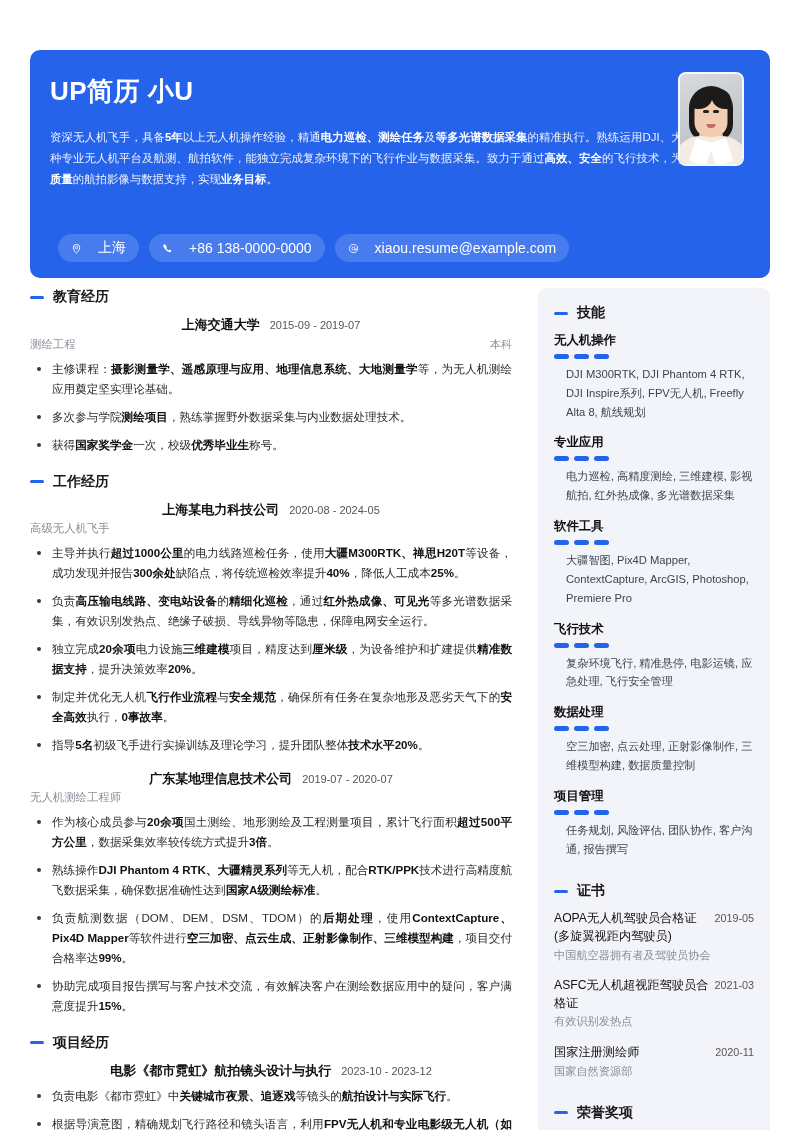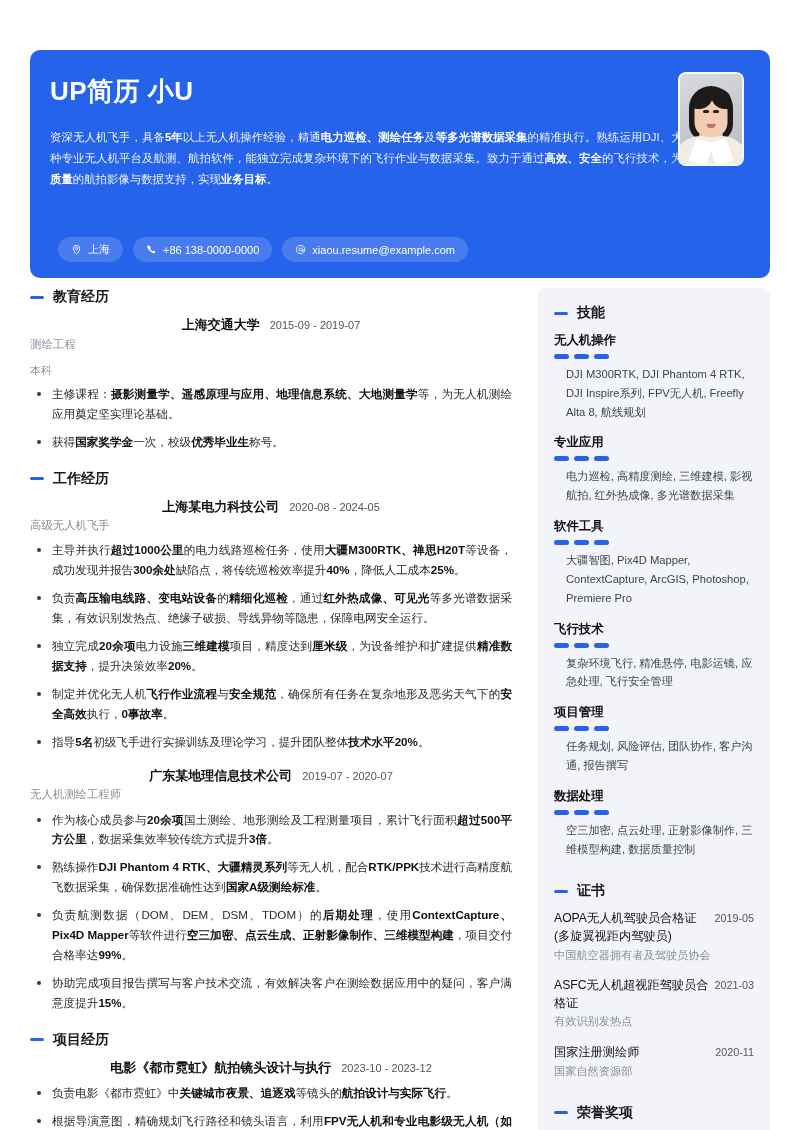--- a/index.html
+++ b/index.html
@@ -38,44 +38,44 @@
   .ph-mouth{ position:absolute; left:50%; top:50px; width:9px; height:4px; transform:translateX(-50%); background:#c0705f; border-radius:0 0 6px 6px; }
 
   .hdr-summary {
     margin-top:20px; width:690px; font-size:11.4px; line-height:1.85;
     color:#eef2ff; text-align:justify;
   }
   .hdr-summary b { font-weight:700; color:#ffffff; }
 
   .hdr-contacts { position:absolute; left:28px; bottom:16px; display:flex; gap:10px; }
   .chip {
-    display:flex; align-items:center; gap:6px;
+    display:flex; align-items:center; gap:16px;
     background:rgba(255,255,255,.16); border-radius:14px;
-    padding:5px 13px; font-size:11px; color:#fff; white-space:nowrap;
+    padding:5px 13px; font-size:14px; color:#fff; white-space:nowrap;
   }
   .chip svg { display:block; }
 
   
   .cols { position:absolute; left:0; top:288px; width:800px; height:842px; }
   .left-col { position:absolute; left:30px; top:0; width:492px; padding-right:10px; }
   .right-col {
     position:absolute; left:538px; top:0; width:232px;
     background:#f2f4f9; border-radius:8px; padding:16px 16px 20px 16px; min-height:842px;
   }
 
   
   .sec-head { display:flex; align-items:center; gap:9px; margin-bottom:9px; }
   .sec-dash { width:14px; height:3px; background:#2563eb; border-radius:2px; flex:none; }
   .sec-title { font-size:14px; font-weight:700; color:#1a1a1a; }
 
   .entry { margin-bottom:14px; }
   .entry-row { display:flex; justify-content:center; align-items:baseline; gap:10px; }
   .entry-title { font-size:13px; font-weight:700; color:#111; line-height:1.5; }
   .entry-date { font-size:11px; color:#555; white-space:nowrap; }
-  .entry-sub-row { display:flex; justify-content:space-between; align-items:baseline; gap:10px;flex-direction:column; }
+  .entry-sub-row { display:flex; justify-content:space-between; align-items:baseline; gap:2px; }
   .entry-sub { font-size:11.4px; color:#8a8f98; line-height:1.6; }
   .entry-sub-right { font-size:11px; color:#8a8f98; white-space:nowrap; }
 
   ul.bullets { list-style:none; margin:6px 0 0 0; padding:0; }
   ul.bullets li {
     position:relative; padding-left:22px; margin-bottom:8px;
     font-size:11.6px; line-height:1.72; color:#2b2b2b; text-align:justify;
   }
   ul.bullets li:before {
     content:""; position:absolute; left:7px; top:8px;
@@ -174,20 +174,21 @@
               <div class="entry-row">
                 <span class="entry-title">上海交通大学</span>
                 <span class="entry-date">2015-09 - 2019-07</span>
               </div>
               <div class="entry-sub-row">
                 <span class="entry-sub">测绘工程</span>
                 <span class="entry-sub-right">本科</span>
               </div>
               <ul class="bullets">
                 <li><span>主修课程：</span><b>摄影测量学、遥感原理与应用、地理信息系统、大地测量学</b><span>等，为无人机测绘应用奠定坚实理论基础。</span></li>
+                <li><span>多次参与学院</span><b>测绘项目</b><span>，熟练掌握野外数据采集与内业数据处理技术。</span></li>
                 <li><span>获得</span><b>国家奖学金</b><span>一次，校级</span><b>优秀毕业生</b><span>称号。</span></li>
               </ul>
             </div>
           </div>
       </div>
 
       <div class="sec-block">
         <div class="sec-head">
           <span class="sec-dash"></span>
           <span class="sec-title">工作经历</span>
@@ -286,36 +287,36 @@
             <div class="skill">
               <div class="skill-name">飞行技术</div>
               <div class="skill-dashes">
                 <i></i>
                 <i></i>
                 <i></i>
               </div>
               <div class="skill-items">复杂环境飞行, 精准悬停, 电影运镜, 应急处理, 飞行安全管理</div>
             </div>
             <div class="skill">
+              <div class="skill-name">数据处理</div>
+              <div class="skill-dashes">
+                <i></i>
+                <i></i>
+                <i></i>
+              </div>
+              <div class="skill-items">空三加密, 点云处理, 正射影像制作, 三维模型构建, 数据质量控制</div>
+            </div>
+            <div class="skill">
               <div class="skill-name">项目管理</div>
               <div class="skill-dashes">
                 <i></i>
                 <i></i>
                 <i></i>
               </div>
               <div class="skill-items">任务规划, 风险评估, 团队协作, 客户沟通, 报告撰写</div>
-            </div>
-            <div class="skill">
-              <div class="skill-name">数据处理</div>
-              <div class="skill-dashes">
-                <i></i>
-                <i></i>
-                <i></i>
-              </div>
-              <div class="skill-items">空三加密, 点云处理, 正射影像制作, 三维模型构建, 数据质量控制</div>
             </div>
           </div>
       </div>
 
       <div class="spacer-sm"></div>
 
       <div class="right-sec">
         <div class="sec-head">
           <span class="sec-dash"></span>
           <span class="sec-title">证书</span>

